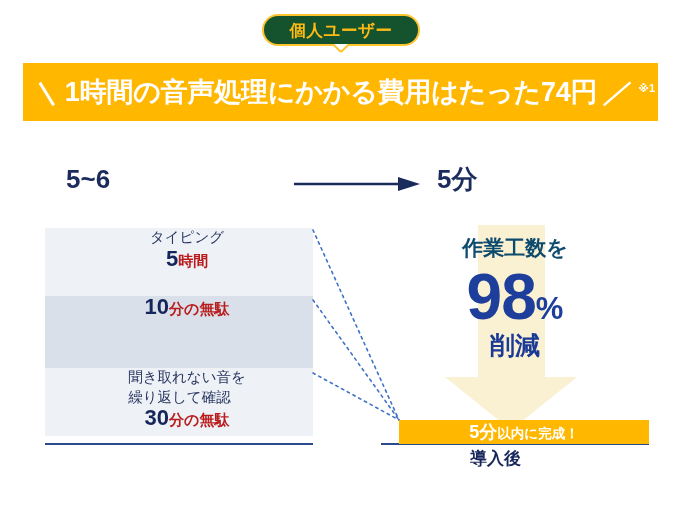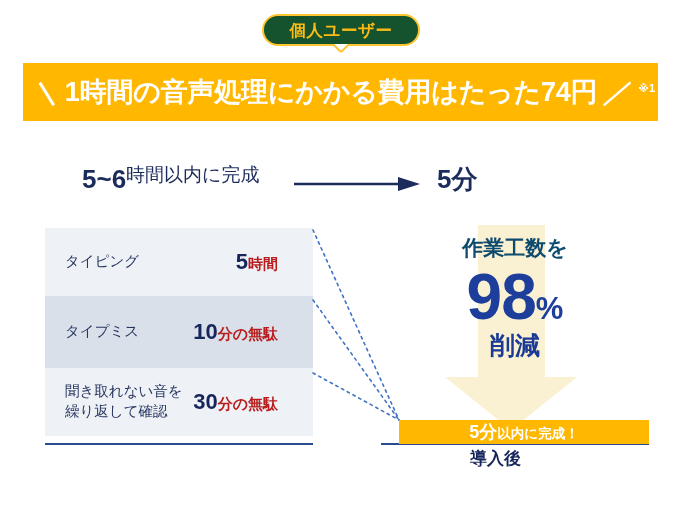--- a/index.html
+++ b/index.html
@@ -109,24 +109,24 @@
   
   .compare-row {
     position: absolute;
     left: 0;
     top: 164px;
     width: 681px;
     height: 34px;
   }
   .compare-before {
     position: absolute;
-    left: 82px;
+    left: 66px;
     top: 0;
     display: flex;
-    align-items: flex-start;
+    align-items: flex-end;
     white-space: nowrap;
   }
   .compare-after {
     position: absolute;
     left: 437px;
     top: 0;
     display: flex;
     align-items: baseline;
     white-space: nowrap;
   }
@@ -154,22 +154,23 @@
   .table {
     position: absolute;
     left: 45px;
     top: 228px;
     width: 268px;
   }
   .trow {
     display: flex;
     align-items: center;
     box-sizing: border-box;
-    padding: 0 35px 0 20px;
-    justify-content: space-between;
+    padding: 0 4px 0 20px;
+    justify-content: flex-start;
+    flex-direction: column;
   }
   .trow.r1 { height: 68px; background: #eef1f6; }
   .trow.r2 { height: 72px; background: #d9e0ea; }
   .trow.r3 { height: 68px; background: #eef1f6; }
 
   .tlabel {
     font-size: 14.5px;
     color: #27355f;
     line-height: 1.35;
     font-weight: 400;
@@ -344,21 +345,20 @@
       <span class="banner-slash">＼</span>
       <span class="banner-text">1時間の音声処理にかかる費用はたった74円</span>
       <span class="banner-slash">／</span>
       <span class="banner-note">※1</span>
     </div>
   </div>
 
   <div class="compare-row">
     <div class="compare-before">
       <span class="big-num">5~6</span>
-      <span class="unit-txt">時間以内に完成</span>
     </div>
 
     <svg class="arrow-long" viewBox="0 0 126 14">
       <line x1="0" y1="7" x2="108" y2="7" stroke="#1b2b5c" stroke-width="2.6"></line>
       <polygon points="104,0 126,7 104,14" fill="#1b2b5c"></polygon>
     </svg>
 
     <div class="compare-after">
       <span class="big-num">5分</span>
     </div>
@@ -366,21 +366,20 @@
 
   <div class="table">
     <div class="trow r1">
       <span class="tlabel">タイピング</span>
       <span class="tvalue">
         <span class="n">5</span>
         <span class="u">時間</span>
       </span>
     </div>
     <div class="trow r2">
-      <span class="tlabel">タイプミス</span>
       <span class="tvalue">
         <span class="n">10</span>
         <span class="u">分の無駄</span>
       </span>
     </div>
     <div class="trow r3">
       <span class="tlabel" style="white-space:pre-line">聞き取れない音を
 繰り返して確認</span>
       <span class="tvalue">
         <span class="n">30</span>

